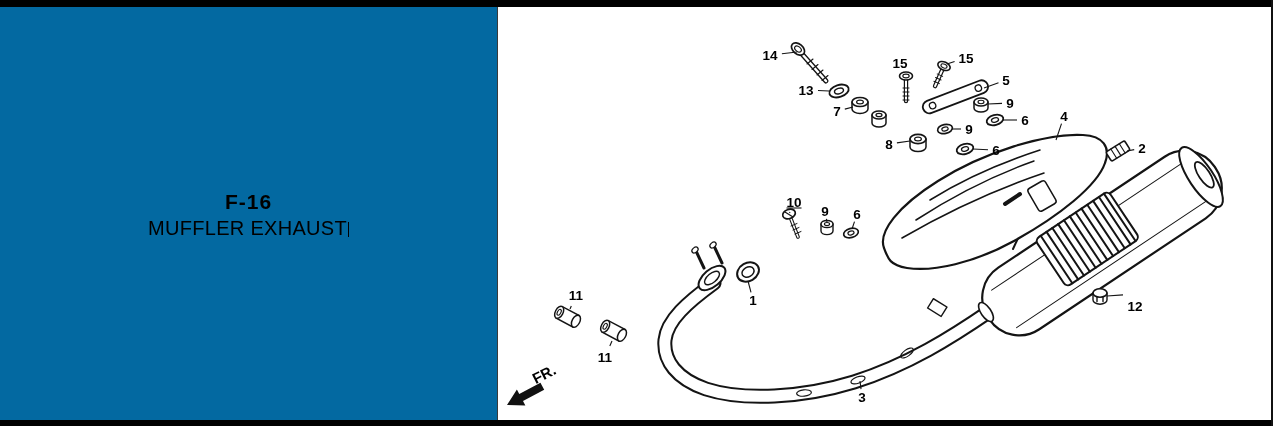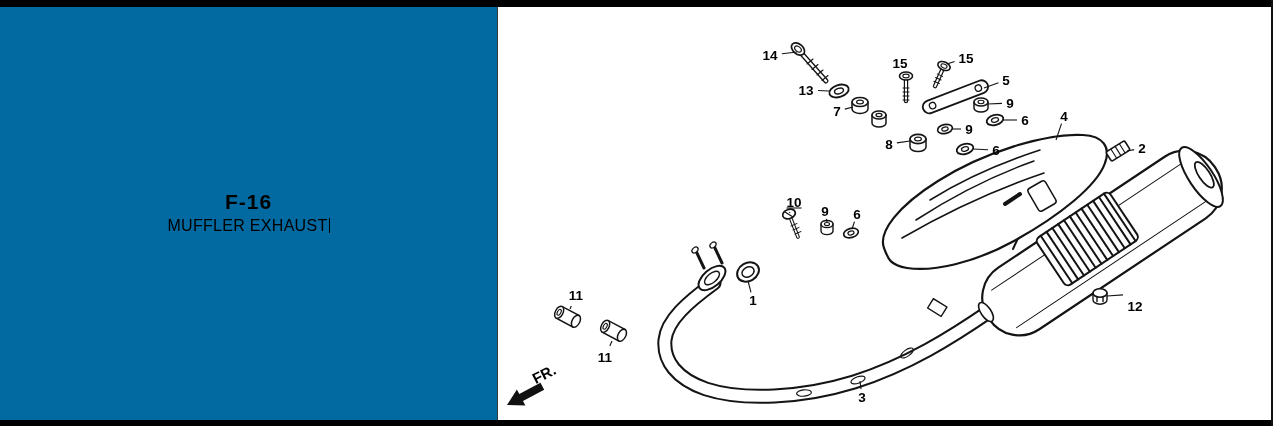--- a/index.html
+++ b/index.html
@@ -6,21 +6,21 @@
   body{width:1273px;height:426px;position:relative;overflow:hidden;
        font-family:"Liberation Sans",sans-serif;color:#000;}
   .page{position:absolute;inset:0;background:#fff;}
   .bar-top{position:absolute;left:0;top:0;width:100%;height:7px;background:#000;}
   .bar-bottom{position:absolute;left:0;bottom:0;width:100%;height:6px;background:#000;}
   .edge-right{position:absolute;right:0;top:0;bottom:0;width:2px;background:#111;}
   .divider-v{position:absolute;left:497px;top:7px;bottom:6px;width:1px;background:#3a3a3a;}
   .left-panel{position:absolute;left:0;top:7px;bottom:6px;width:497px;background:#0369a1;}
   .title-block{position:absolute;top:183px;left:0;width:497px;text-align:center;}
   .section-code{font-size:21px;font-weight:bold;letter-spacing:1px;margin:0;}
-  .section-title{font-size:16px;font-weight:normal;margin:3px 0 0 0;letter-spacing:0.3px;}
+  .section-title{font-size:20px;font-weight:normal;margin:3px 0 0 0;letter-spacing:0.3px;}
   .caret{display:inline-block;width:1px;height:15px;background:#000;margin-left:1px;vertical-align:-2px;}
   .diagram-panel{position:absolute;left:498px;top:7px;right:2px;bottom:6px;background:#fff;}
   #artwork,#leader-svg{position:absolute;left:0;top:0;width:1273px;height:426px;}
   #leader-svg line{stroke:#141414;stroke-width:1.1;}
   #callout-layer{position:absolute;left:0;top:0;width:1273px;height:318px;pointer-events:none;}
   .callout{position:absolute;transform:translate(-50%,-50%);
            font-size:13.5px;font-weight:700;color:#000;white-space:nowrap;}
   .fr-label{position:absolute;left:537px;top:370px;font-size:15px;font-weight:700;
             transform:rotate(-27deg);transform-origin:left bottom;}
 </style>

